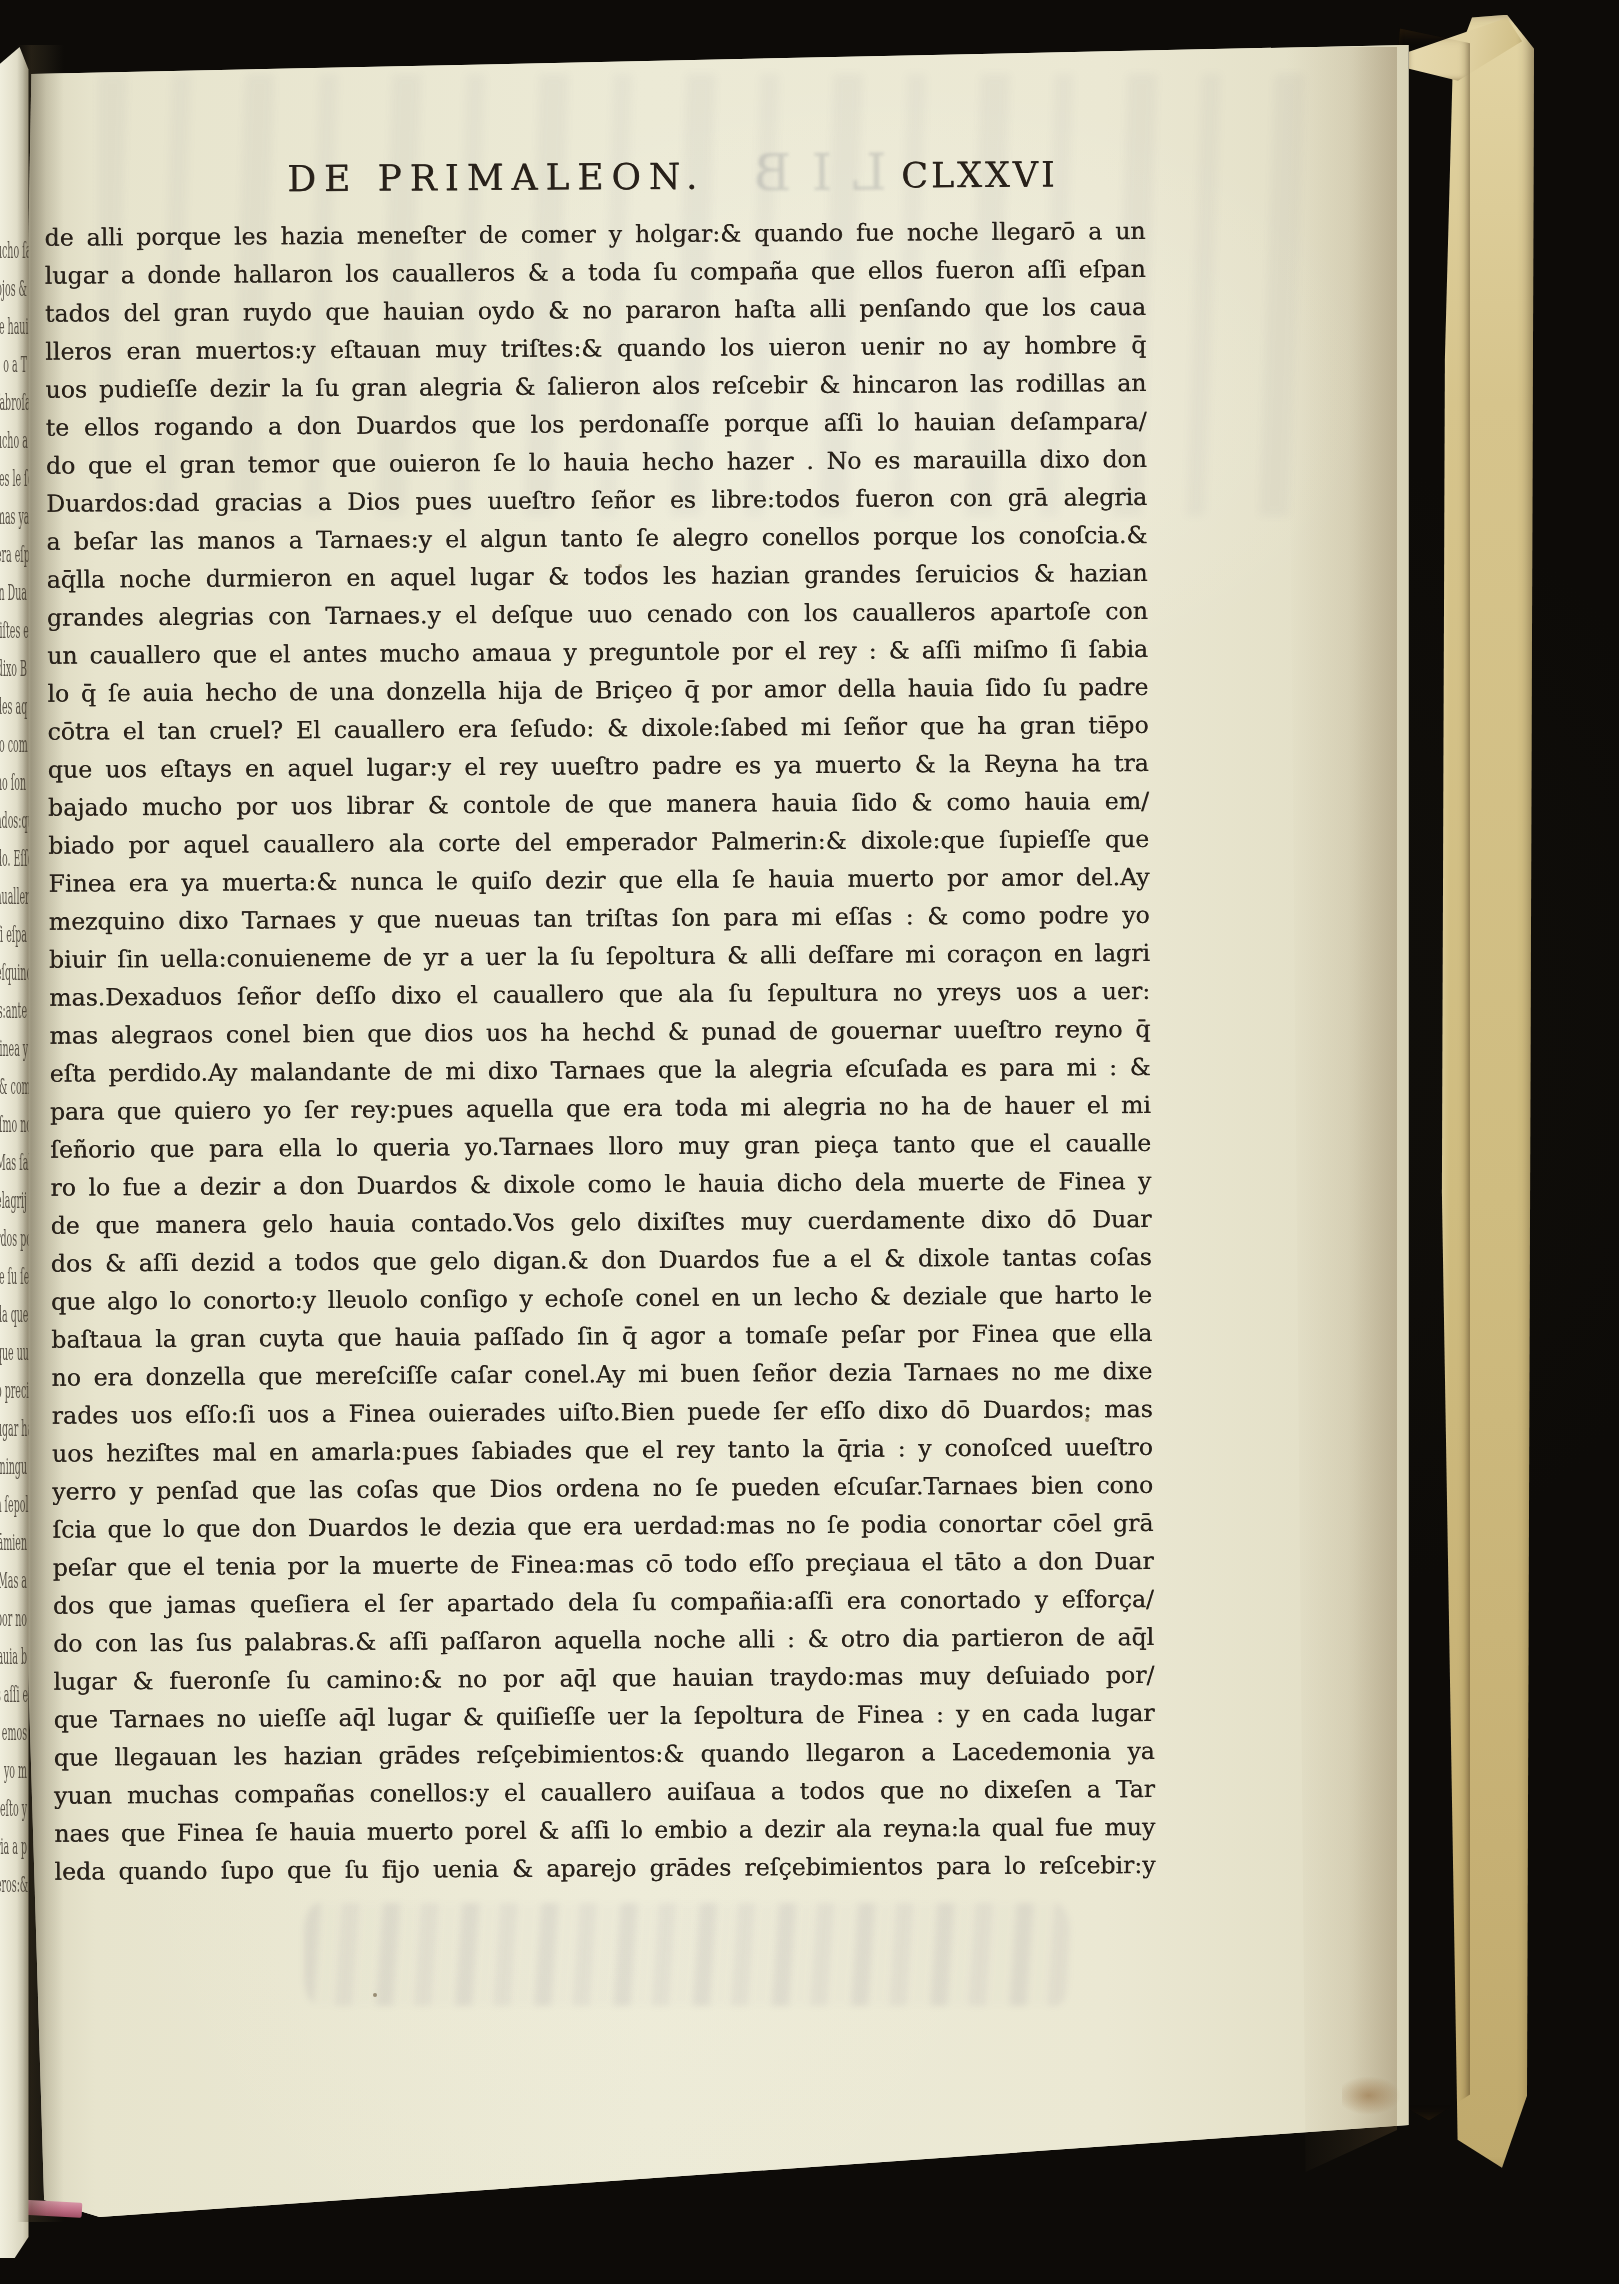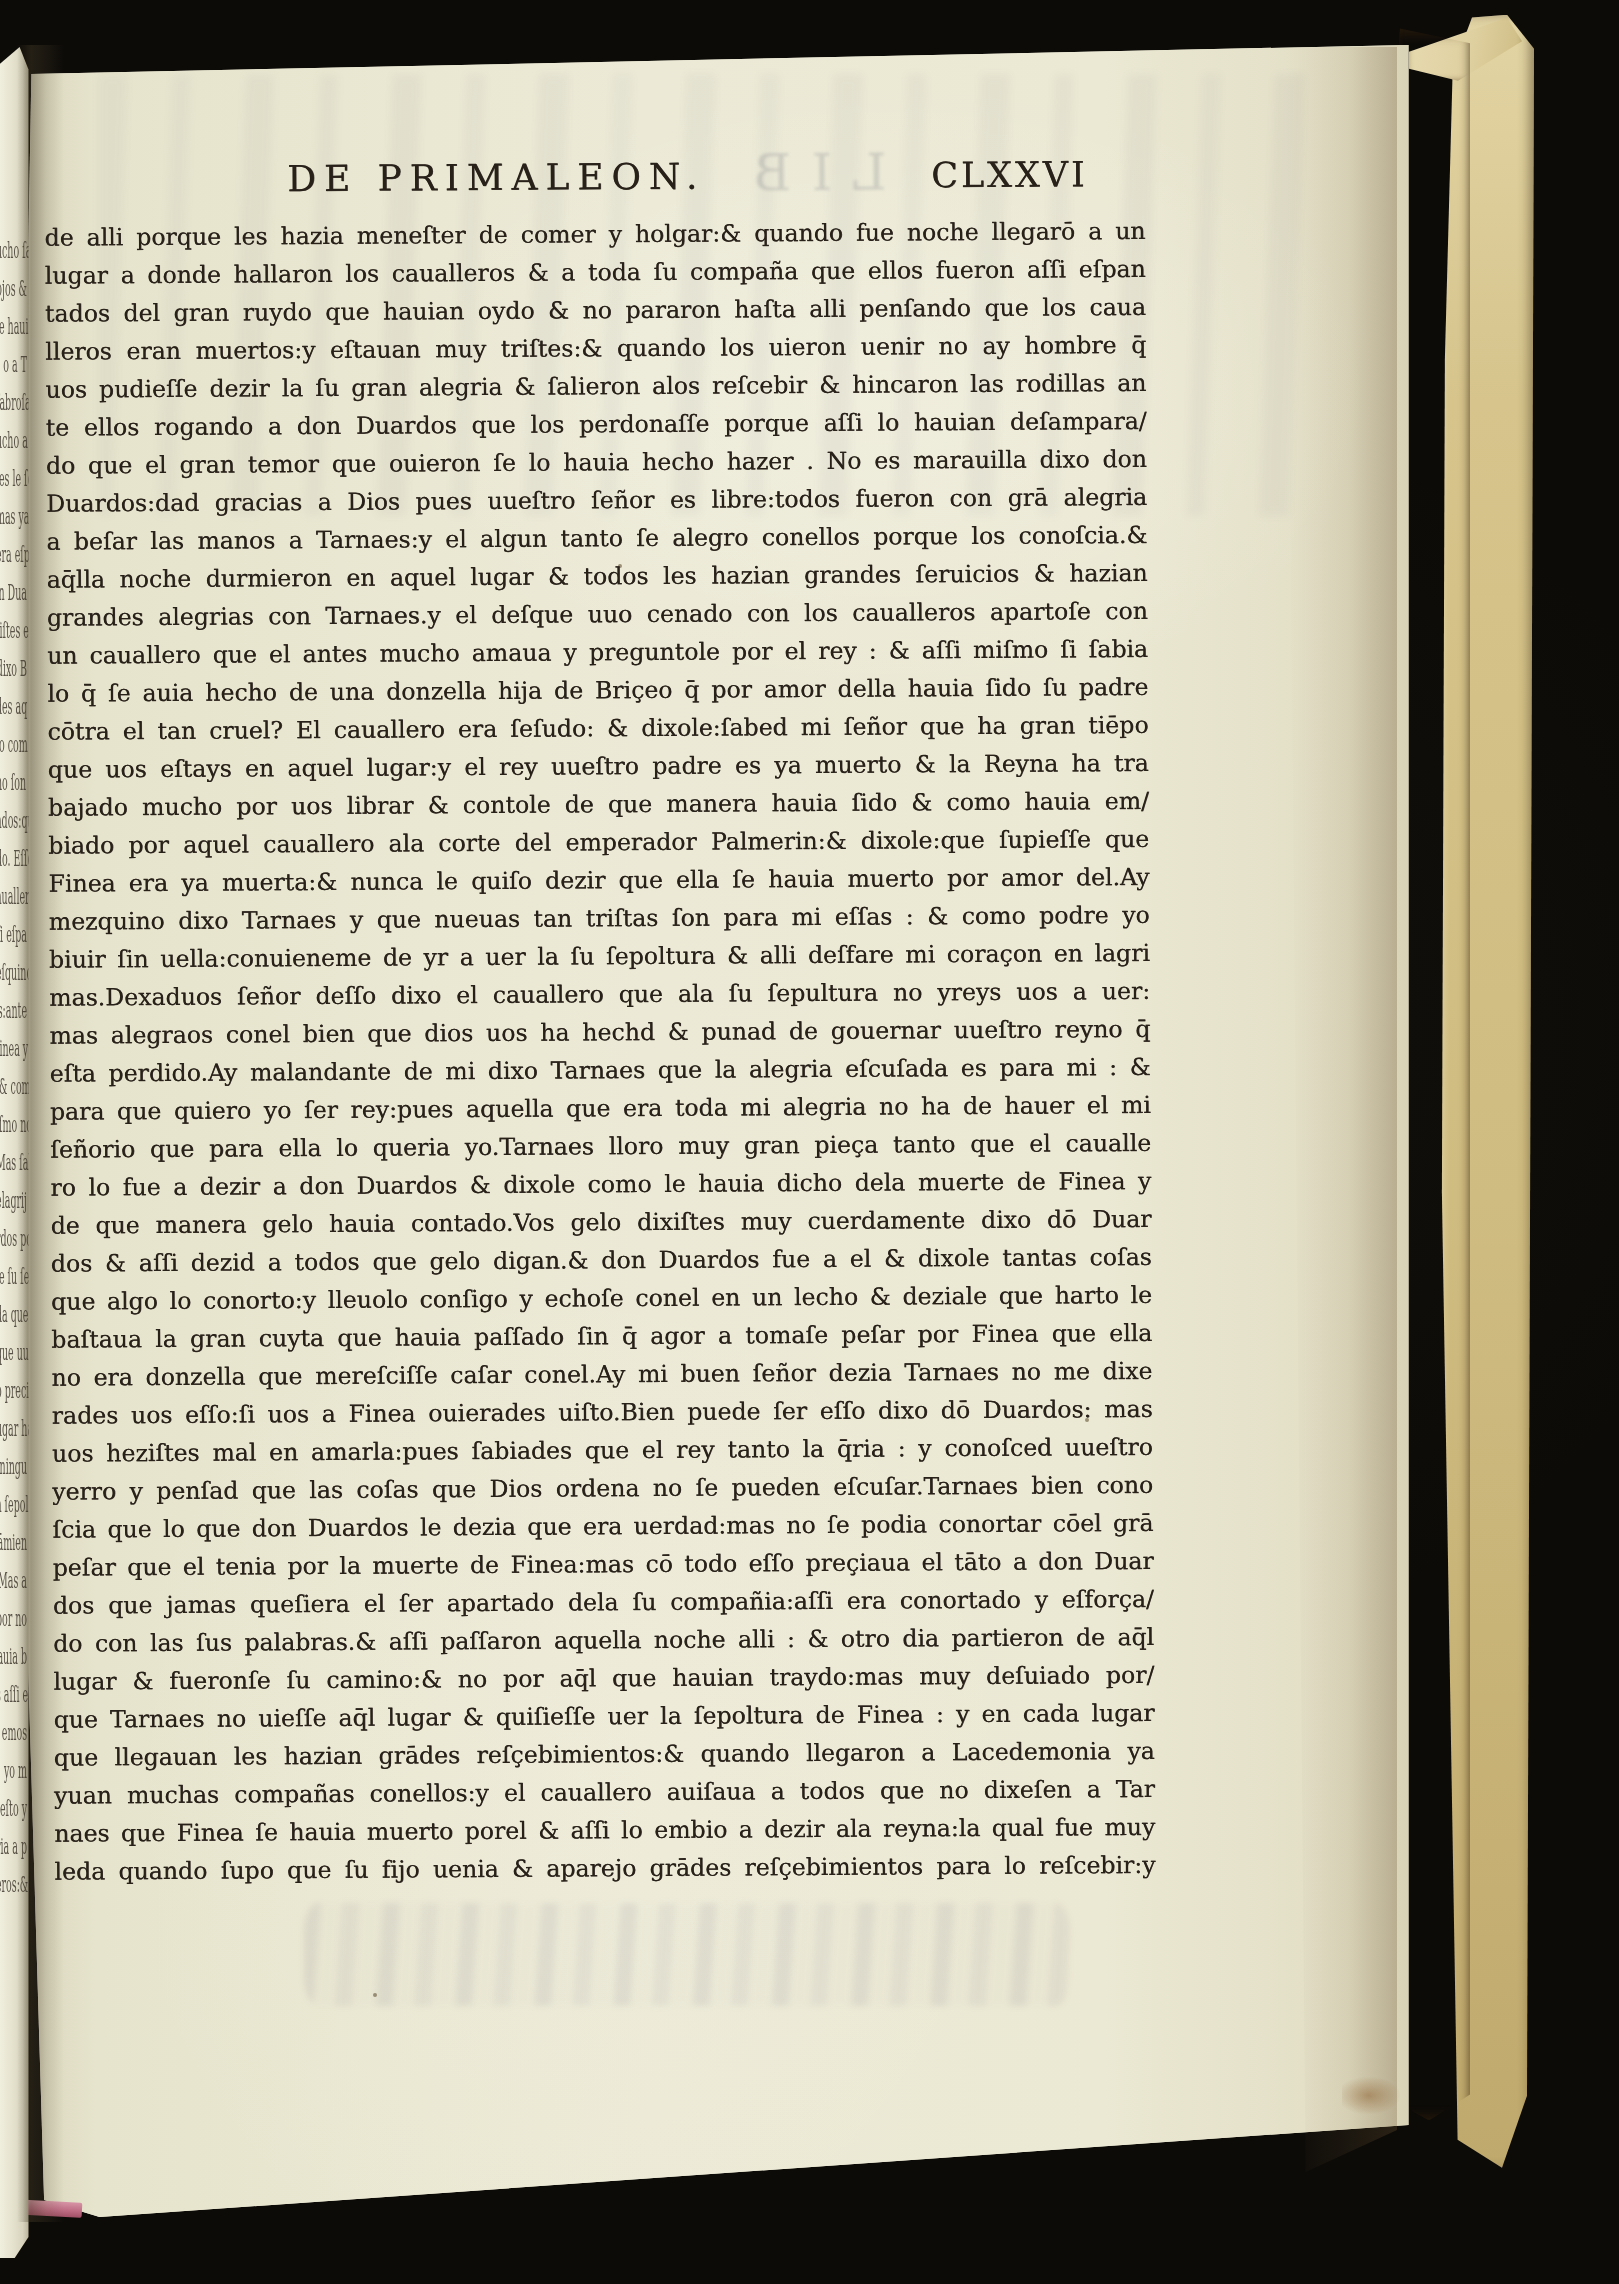--- a/index.html
+++ b/index.html
@@ -82,21 +82,21 @@
   #gutter-shadow{left:16.7px;top:45px;width:47px;height:2177px;
     background:linear-gradient(90deg,rgba(70,60,40,0) 0%,rgba(70,60,40,.42) 30%,rgba(90,80,55,.18) 62%,rgba(90,80,55,0) 100%);}
 
   
   #content{left:0;top:0;width:1619px;height:2284px;transform:rotate(-.35deg);
     transform-origin:810px 1129px;color:#28211a;}
   #ghost-lib{position:absolute;left:739px;top:143px;font-size:51px;letter-spacing:20.6px;
     color:rgba(95,98,115,.22);filter:blur(1.5px);transform:scaleX(-1);}
   #header-title{position:absolute;left:293px;top:155px;font-size:36px;letter-spacing:7.9px;
     text-shadow:0.4px 0.2px 0.3px rgba(40,33,26,.75);}
-  #folio{position:absolute;left:937px;top:156px;font-size:35px;letter-spacing:2.9px;
+  #folio{position:absolute;left:907px;top:156px;font-size:35px;letter-spacing:2.9px;
     text-shadow:0.4px 0.2px 0.3px rgba(40,33,26,.75);}
   #body-lines{position:absolute;left:50px;top:214px;width:1101px;}
   .text-line{height:38px;line-height:38px;font-size:23.6px;
     text-align:justify;text-align-last:justify;word-spacing:-0.2px;
     text-shadow:0.3px 0.1px 0.2px rgba(40,33,26,.8);}
 </style>
 </head>
 <body>
 
   <div id="backdrop" class="abs"></div>

